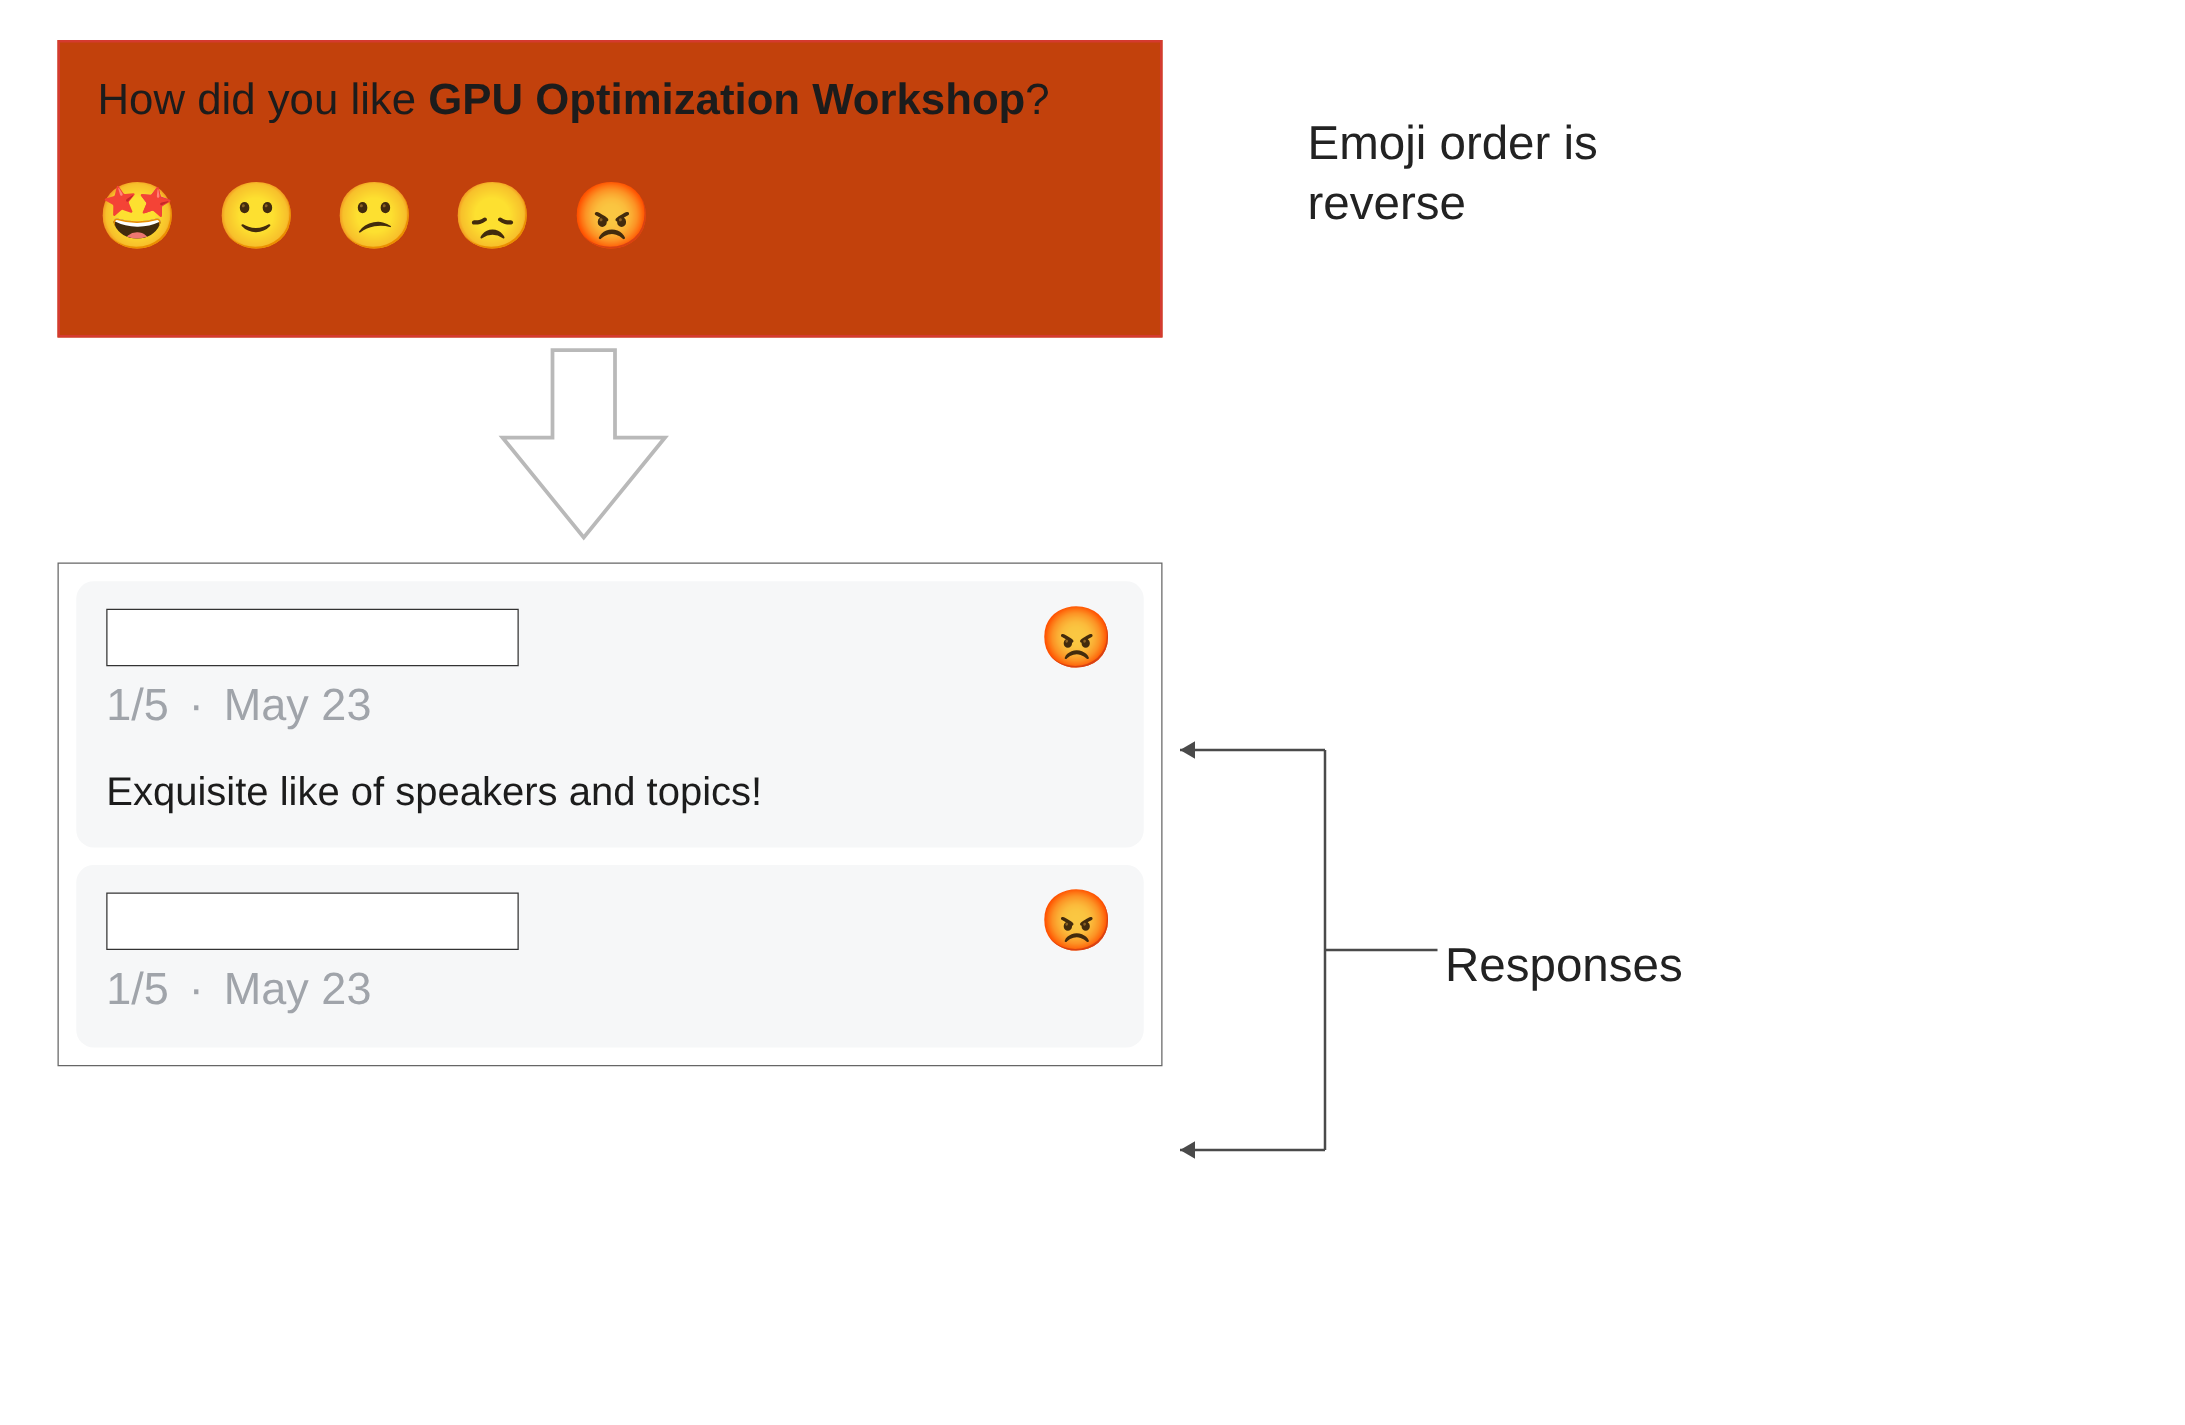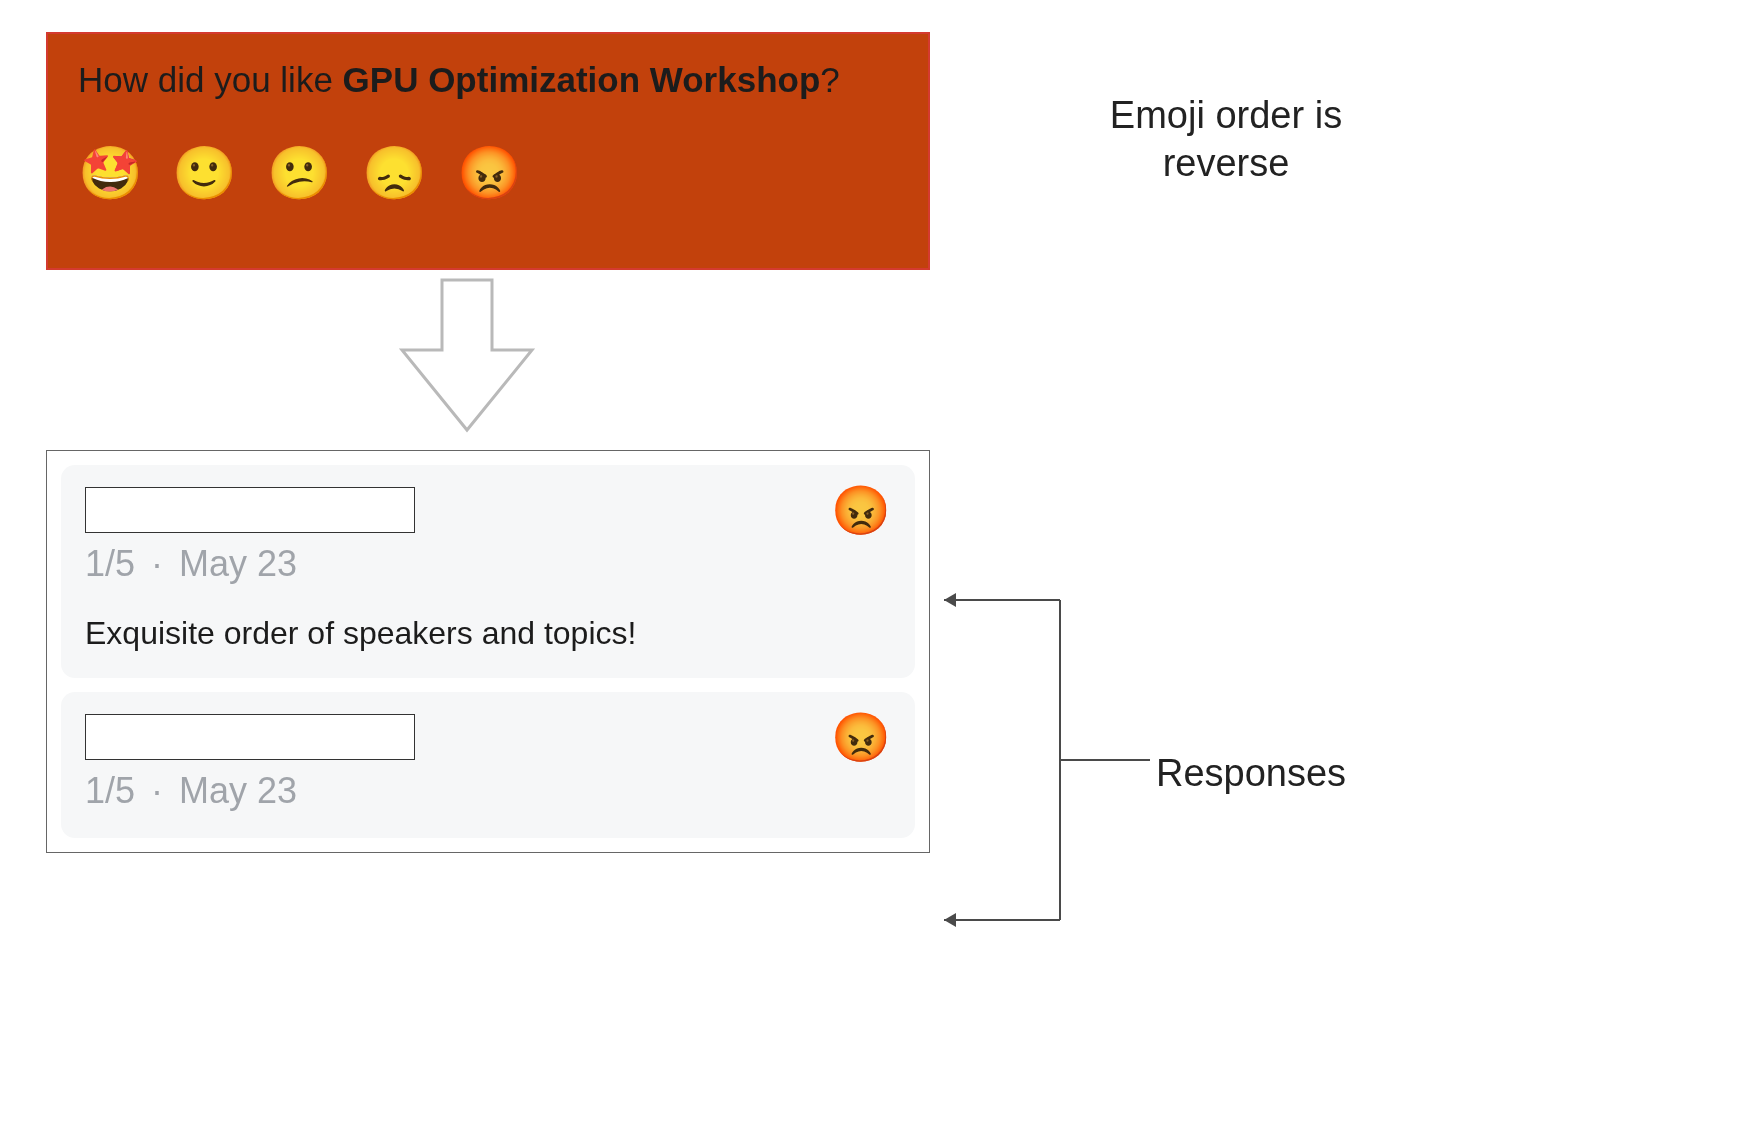--- a/index.html
+++ b/index.html
@@ -97,21 +97,20 @@
     line-height: 1;
   }
 
   
   .side-note {
     position: absolute;
     font-size: 38px;
     line-height: 1.25;
     color: #222;
     font-weight: 400;
-    text-align: center;
   }
   .note-top { left: 1046px; top: 92px; width: 360px; }
   .note-bottom { left: 1156px; top: 740px; margin-top: 10px; }
 
   
   .connector {
     position: absolute;
     left: 930px;
     top: 560px;
     width: 230px;
@@ -142,21 +141,21 @@
 
   <div class="responses-box">
 
     <div class="response-card">
       <div class="redact-box"></div>
       <div class="meta-line">
         <span>1/5</span>
         <span class="meta-sep">·</span>
         <span>May 23</span>
       </div>
-      <div class="resp-text">Exquisite order of speakers and topics!</div>
+      <div class="resp-text">Exquisite like of speakers and topics!</div>
       <span class="resp-emoji">😡</span>
     </div>
 
     <div class="response-card">
       <div class="redact-box"></div>
       <div class="meta-line">
         <span>1/5</span>
         <span class="meta-sep">·</span>
         <span>May 23</span>
       </div>

